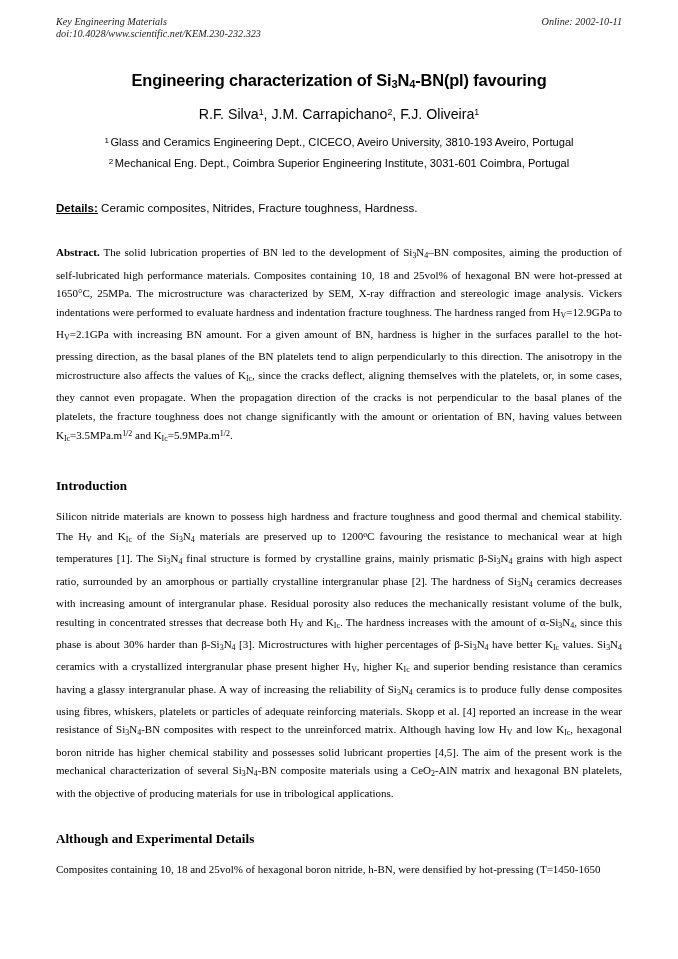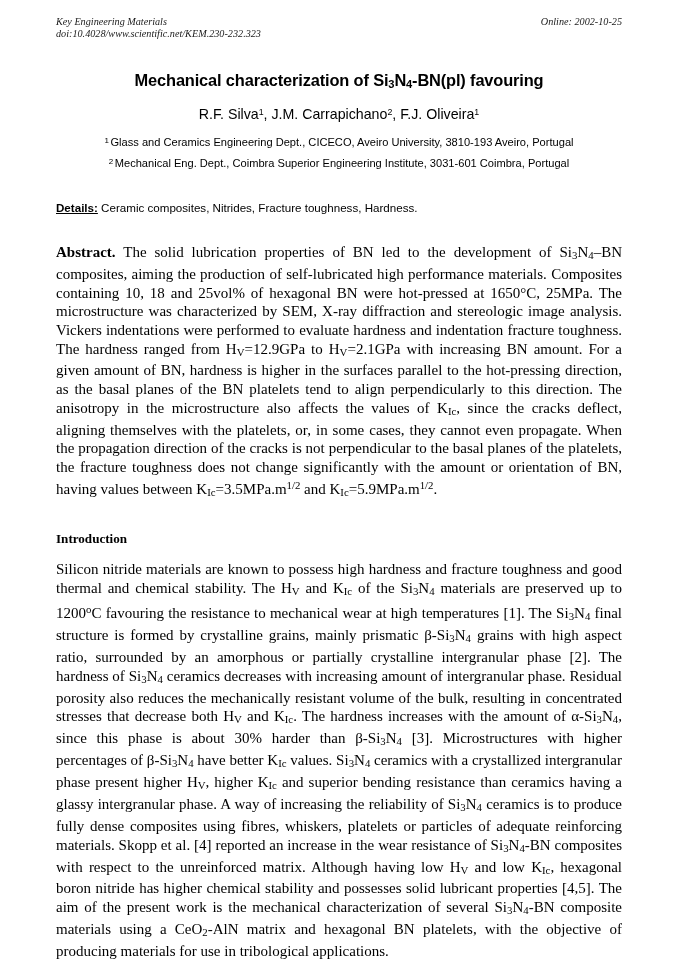--- a/index.html
+++ b/index.html
@@ -95,21 +95,21 @@
     line-height: 15px;
   }
   .keywords .kw-label {
     font-weight: bold;
     text-decoration: underline;
   }
 
   
   .para {
     font-family: "Liberation Serif", "DejaVu Serif", serif;
-    font-size: 15px;
+    font-size: 11px;
     line-height: 18.6px;
     text-align: justify;
     text-justify: inter-word;
     margin: 0;
   }
   .para sub { font-size: 72%; vertical-align: -0.22em; }
   .para sup { font-size: 72%; vertical-align: 0.42em; }
   .abstract-head { font-weight: bold; }
 
   .sect-head {
@@ -125,24 +125,24 @@
 </style>
 </head>
 <body>
 
 <div class="page">
   <div class="content">
 
     <div class="jheader">
       <div class="jline">Key Engineering Materials</div>
       <div class="jline">doi:10.4028/www.scientific.net/KEM.230-232.323</div>
-      <div class="online">Online: 2002-10-25</div>
+      <div class="online">Online: 2002-10-11</div>
     </div>
 
-    <div class="title"><span>Mechanical characterization of Si</span><sub>3</sub><span>N</span><sub>4</sub><span>-BN(pl) favouring</span></div>
+    <div class="title"><span>Engineering characterization of Si</span><sub>3</sub><span>N</span><sub>4</sub><span>-BN(pl) favouring</span></div>
 
     <div class="authors"><span>R.F. Silva</span><sup>1</sup><span>, </span><span>J.M. Carrapichano</span><sup>2</sup><span>, </span><span>F.J. Oliveira</span><sup>1</sup></div>
 
     <div class="affils">
       <div class="affil"><sup>1</sup><span>Glass and Ceramics Engineering Dept., CICECO, Aveiro University, 3810-193 Aveiro, Portugal</span></div>
       <div class="affil"><sup>2</sup><span>Mechanical Eng. Dept., Coimbra Superior Engineering Institute, 3031-601 Coimbra, Portugal</span></div>
     </div>
 
     <div class="keywords"><span class="kw-label">Details:</span><span> Ceramic composites, Nitrides, Fracture toughness, Hardness.</span></div>
 

